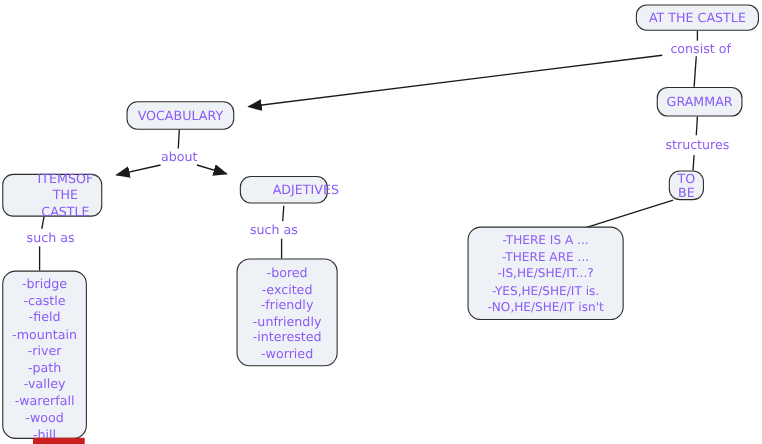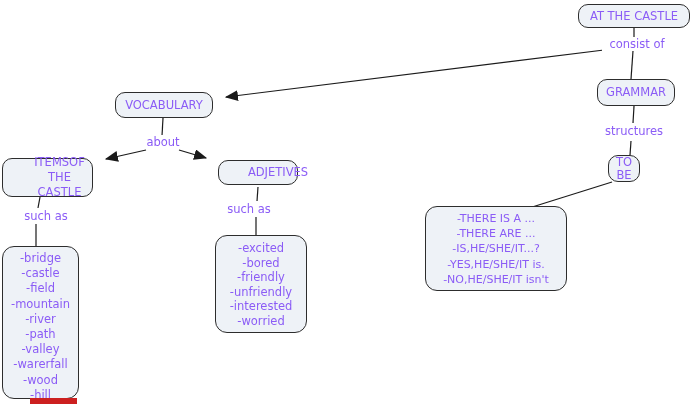--- a/index.html
+++ b/index.html
@@ -89,22 +89,22 @@
     <div class="li">-mountain</div>
     <div class="li">-river</div>
     <div class="li">-path</div>
     <div class="li">-valley</div>
     <div class="li">-warerfall</div>
     <div class="li">-wood</div>
     <div class="li">-hill</div>
   </div>
 
   <div class="listbox adj-list" style="left:215px;top:235px;width:92px;height:98px;">
+    <div class="li">-bored</div>
     <div class="li">-excited</div>
-    <div class="li">-bored</div>
     <div class="li">-friendly</div>
     <div class="li">-unfriendly</div>
     <div class="li">-interested</div>
     <div class="li">-worried</div>
   </div>
 
   <div class="listbox gram-list" style="left:425px;top:206px;width:142px;height:85px;">
     <div class="li">-THERE IS A ...</div>
     <div class="li">-THERE ARE ...</div>
     <div class="li">-IS,HE/SHE/IT...?</div>

